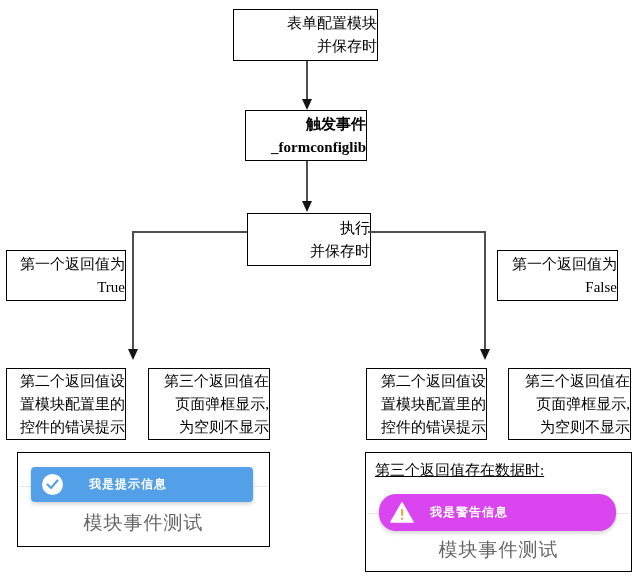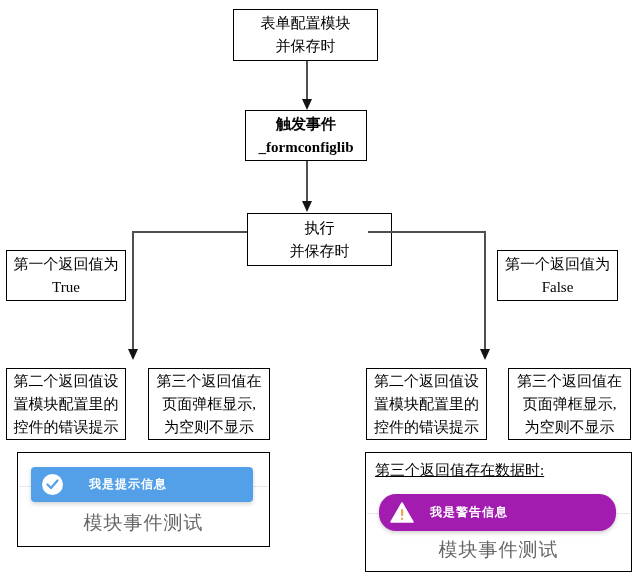--- a/index.html
+++ b/index.html
@@ -4,21 +4,21 @@
 <style>
   * { margin:0; padding:0; box-sizing:border-box; }
   body { background:#fff; font-family:"Liberation Sans","DejaVu Sans",sans-serif; }
   .canvas {
     position:relative; width:637px; height:577px; background:#ffffff; overflow:hidden;
     font-family:"Liberation Serif","DejaVu Serif",serif;
   }
   
   .node {
     position:absolute; background:#fff; border:1px solid #000;
-    display:flex; flex-direction:column; align-items:center; justify-content:center;
+    display:flex; flex-direction:column; align-items:flex-end; justify-content:center;
     font-size:15px; line-height:23px; color:#000; text-align:center;
   }
   .node span { display:block; white-space:nowrap; }
   
   .line { position:absolute; background:#4f4f4f; }
   .arrowhead {
     position:absolute; width:0; height:0;
     border-left:5px solid transparent; border-right:5px solid transparent;
     border-top:11px solid #141414;
   }
@@ -27,21 +27,21 @@
     position:absolute; background:#fff; border:1px solid #000;
     font-family:"Liberation Sans","DejaVu Sans",sans-serif;
   }
   .faint-line { position:absolute; left:1px; right:1px; height:1px; background:#e8e8e8; }
   .toast {
     position:absolute; display:flex; align-items:center;
     border-radius:4px; box-shadow:0 2px 4px rgba(0,0,0,0.18);
     color:#fff; font-size:12px; font-weight:bold; letter-spacing:1px;
   }
   .toast-blue { background:#54a0e8; }
-  .toast-orange { background:#a21caf;border-radius:17px; }
+  .toast-orange { background:#d946ef;border-radius:17px; }
   .toast-text { margin-left:16px; }
   .check-circle {
     width:21px; height:21px; border-radius:50%; background:#fff;
     display:flex; align-items:center; justify-content:center; margin-left:11px; flex:0 0 auto;
   }
   .warn-tri { margin-left:11px; flex:0 0 auto; display:flex; }
   .caption {
     position:absolute; left:0; right:0; text-align:center;
     color:#666; font-size:19px; letter-spacing:1px;
   }
@@ -64,21 +64,21 @@
   <div class="arrowhead" style="left:302px; top:99px;"></div>
 
   <div class="node" style="left:245px; top:110px; width:122px; height:51px;font-weight:bold;">
     <span>触发事件</span>
     <span>_formconfiglib</span>
   </div>
 
   <div class="line" style="left:306px; top:161px; width:2px; height:40px;"></div>
   <div class="arrowhead" style="left:302px; top:201px;"></div>
 
-  <div class="node" style="left:247px; top:213px; width:145px; height:53px;">
+  <div class="node" style="left:247px; top:213px; width:124px; height:53px;">
     <span>执行</span>
     <span>并保存时</span>
   </div>
 
   <div class="line" style="left:133px; top:231px; width:114px; height:2px;"></div>
   <div class="line" style="left:132px; top:231px; width:2px; height:118px;"></div>
   <div class="arrowhead" style="left:128px; top:349px;"></div>
 
   <div class="line" style="left:368px; top:231px; width:117px; height:2px;"></div>
   <div class="line" style="left:484px; top:231px; width:2px; height:118px;"></div>

